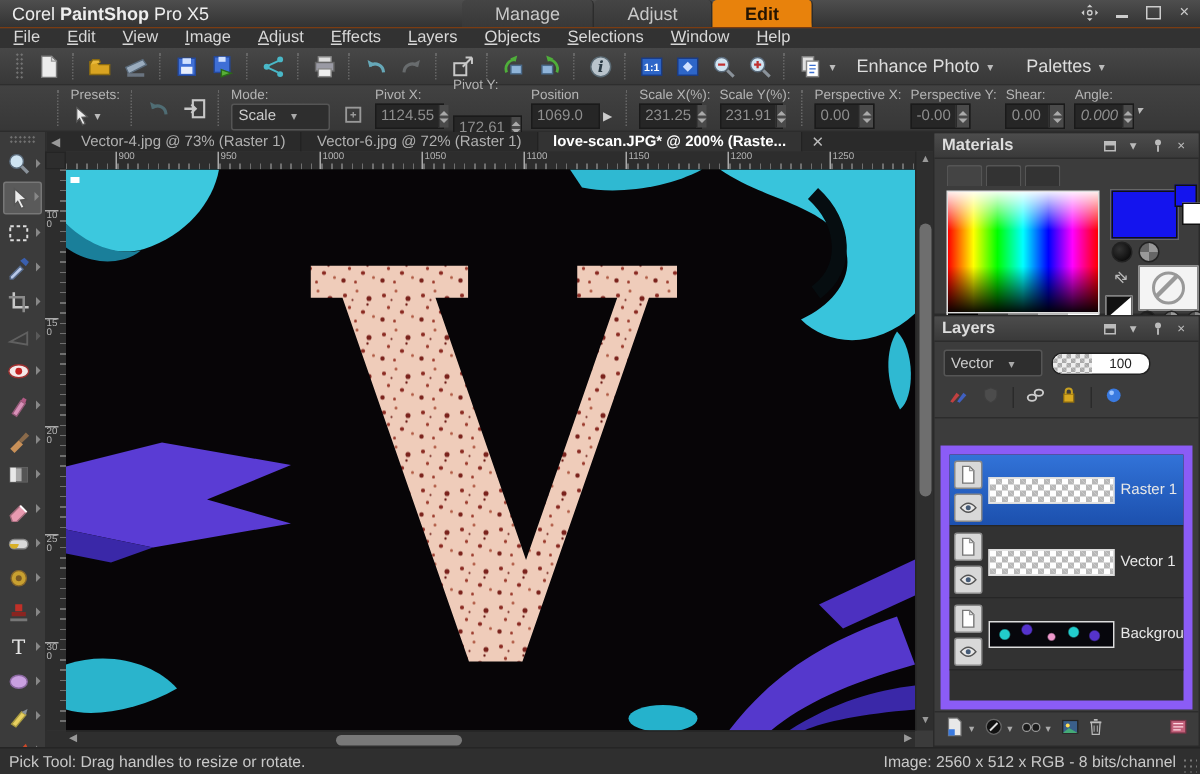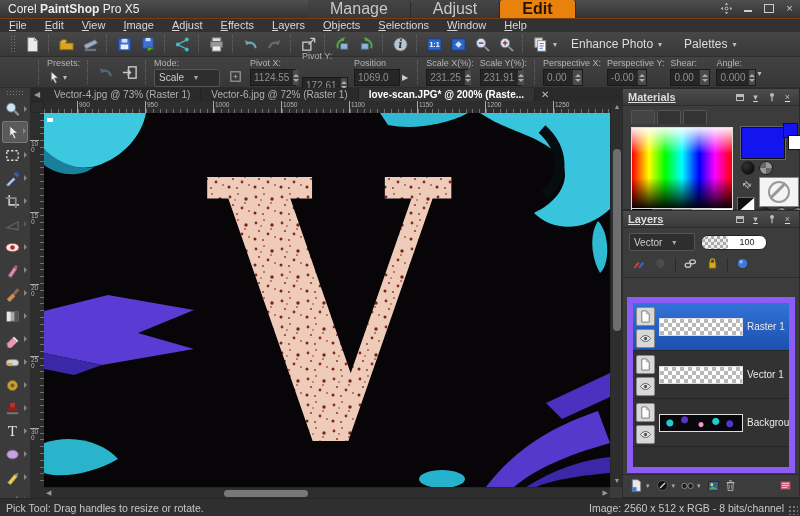--- a/index.html
+++ b/index.html
@@ -7,21 +7,21 @@
        font-family:"Liberation Sans",sans-serif;font-size:11px;color:#ddd;
        overflow:hidden;user-select:none;}
   
   .titlebar{position:absolute;left:0;top:0;width:800px;height:18px;
     background:linear-gradient(#4e4e4e,#333);border-bottom:1px solid #7a3c12;}
   .brand{position:absolute;left:8px;top:2px;font-size:12px;color:#eee;}
   .brand b{font-weight:bold}
   .wstabs{position:absolute;left:308px;top:0;height:18px;display:flex;}
   .wstab{height:18px;line-height:18px;padding:0 22px;color:#c8c8c8;
     background:linear-gradient(#454545,#383838);border-right:1px solid #2c2c2c;
-    border-radius:3px 3px 0 0;font-size:16px;}
+    border-radius:3px 3px 0 0;font-size:12px;}
   .wstab.active{background:#e8820c;color:#241402;font-weight:bold;}
   .wincontrols{position:absolute;right:4px;top:2px;display:flex;gap:8px;align-items:center;}
   .wc{width:13px;height:12px;display:inline-flex;align-items:center;justify-content:center;color:#ccc;font-size:11px;}
   .wc .bar{width:8px;height:2px;background:#ccc;margin-top:6px;}
   .wc .box{width:8px;height:7px;border:1.5px solid #ccc;}
   
   .menubar{position:absolute;left:0;top:19px;width:800px;height:13px;background:#323232;
     display:flex;align-items:center;}
   .menuitem{padding:0 9px;color:#d8d8d8;font-size:11px;line-height:13px;}
   .menuitem u{text-decoration:underline;}
@@ -92,21 +92,21 @@
   
   .vscroll{position:absolute;left:610px;top:101px;width:12px;height:386px;background:#2e2e2e;border-left:1px solid #262626;box-sizing:border-box;}
   .hscroll{position:absolute;left:44px;top:487px;width:566px;height:11px;background:#2e2e2e;border-top:1px solid #262626;box-sizing:border-box;}
   .hcorner{position:absolute;left:30px;top:487px;width:14px;height:11px;background:#2e2e2e;}
   .sarrow{position:absolute;color:#999;font-size:7px;line-height:10px;text-align:center;}
   .vthumb{position:absolute;left:2px;width:8px;border-radius:4px;background:#6e6e6e;}
   .hthumb{position:absolute;top:2px;height:7px;border-radius:4px;background:#787878;}
   
   .panel{position:absolute;left:622px;width:178px;background:#3c3c3c;border:1px solid #2a2a2a;box-sizing:border-box;}
   .phead{height:16px;background:linear-gradient(#4c4c4c,#3a3a3a);display:flex;align-items:center;
-    padding:0 5px;border-bottom:1px solid #2c2c2c;text-decoration:underline;}
+    padding:0 5px;border-bottom:1px solid #2c2c2c;}
   .ptitle{font-size:11px;font-weight:bold;color:#ddd;flex:1;}
   .picon{width:13px;height:12px;display:inline-flex;align-items:center;justify-content:center;color:#bbb;font-size:9px;margin-left:3px;}
   .picon .pbox{width:8px;height:7px;border:1px solid #bbb;border-top:3px solid #bbb;box-sizing:border-box;}
   
   .mtabs{display:flex;gap:2px;margin:4px 0 0 8px;}
   .mtab{width:22px;height:13px;border:1px solid #555;border-bottom:none;border-radius:2px 2px 0 0;background:#333;}
   .mtab.active{background:#444;}
   .mtab .mt1{width:100%;height:100%;background:linear-gradient(135deg,#833 30%,#338 70%);}
   .mtab .mt2{width:100%;height:100%;background:linear-gradient(#eee,#888);}
   .mtab .mt3{width:100%;height:100%;
@@ -482,21 +482,21 @@
             <span class="vtext">0.00</span>
             <span class="spin">
               <i class="up"></i>
               <i class="dn"></i>
             </span>
           </span>
         </span>
       </span>
       <span class="stack">
         <span class="optlabel">Angle:</span>
-        <span style="display:flex;">
+        <span style="display:flex;font-style:italic;">
           <span class="valbox" style="width:38px">
             <span class="vtext">0.000</span>
             <span class="spin">
               <i class="up"></i>
               <i class="dn"></i>
             </span>
           </span>
           <span class="ddcaret">▾</span>
         </span>
       </span>

